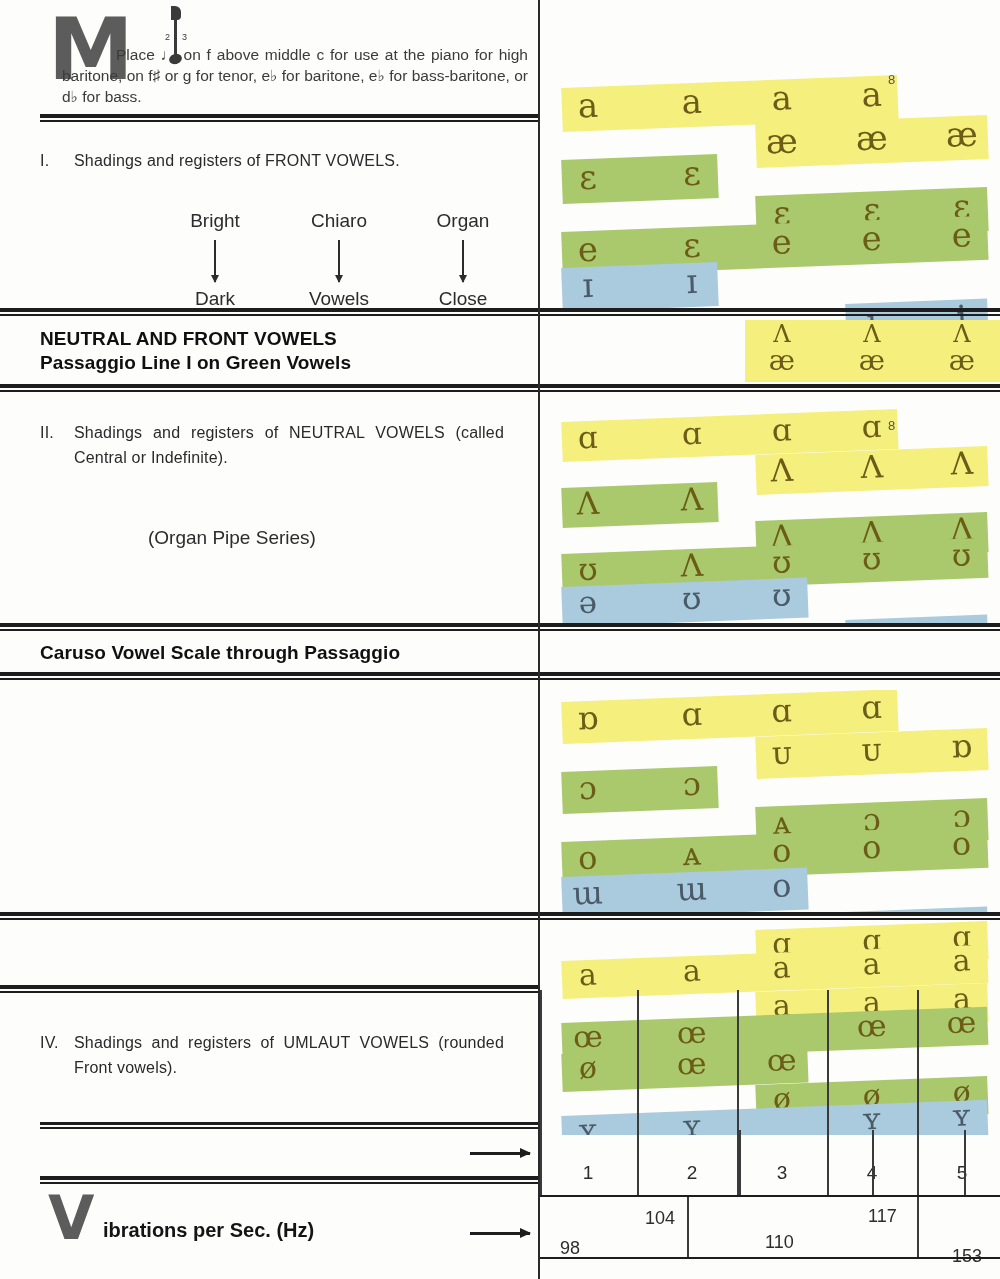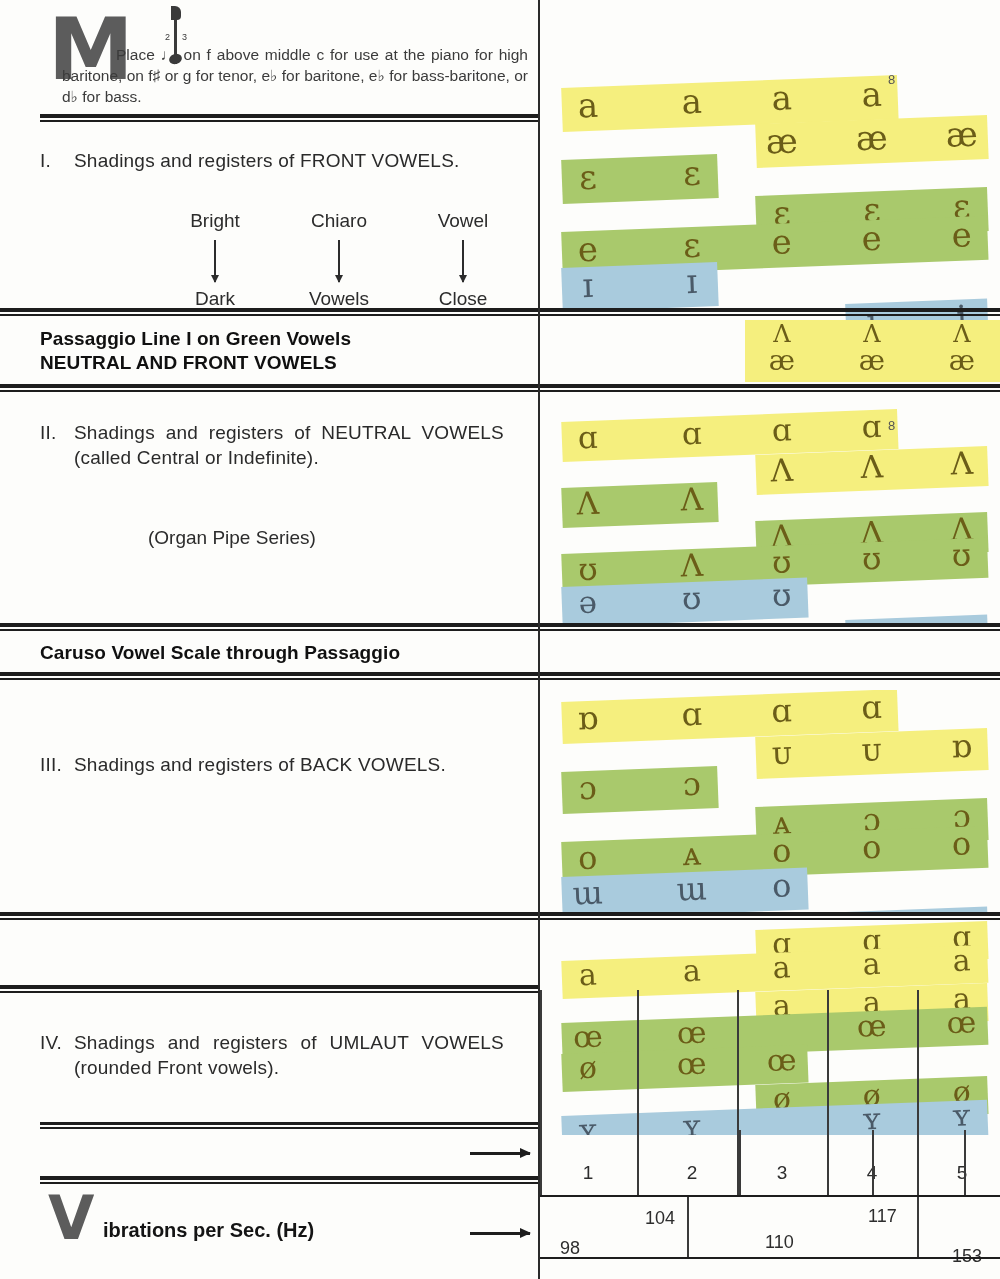--- a/index.html
+++ b/index.html
@@ -10,21 +10,21 @@
     color:#1a1a1a;
     overflow:hidden;
     position:relative;
   }
   #page{position:absolute;inset:0;background:#fdfdfb;}
 
   
   .rule{position:absolute;background:#1d1d1d;}
 
   .sec-title{
-    font-size:19px;letter-spacing:.2px;color:#2a2a2a;
+    font-size:16px;letter-spacing:.2px;color:#2a2a2a;
     line-height:25px;
   }
   .sec-title .rn{display:inline-block;width:34px;}
   .sec-title .body{display:inline-block;vertical-align:top;width:430px;
     text-align:justify;}
   .bold-head{
     font-weight:bold;font-size:19px;color:#101010;line-height:24px;
     letter-spacing:.1px;
   }
 
@@ -97,21 +97,21 @@
         <div class="top">Bright</div>
         <div class="arrow"></div>
         <div class="bot">Dark</div>
       </div>
       <div class="vcol" style="left: 124px; top: 0px;">
         <div class="top">Chiaro</div>
         <div class="arrow"></div>
         <div class="bot">Vowels</div>
       </div>
       <div class="vcol" style="left: 248px; top: 0px;">
-        <div class="top">Vowel</div>
+        <div class="top">Organ</div>
         <div class="arrow"></div>
         <div class="bot">Close</div>
       </div>
     </div>
     <div class="bandblock" style="left: 540px; top: 70px; width: 460px; height: 250px;">
       <div class="band" style="left: 22px; top: 18px; width: 336px; height: 44px; background: rgb(245, 239, 126); transform: rotate(-2.2deg);">
         <div class="glyph" style="left: 4px; top: 0.92px; width: 44px; font-size: 34px;">a</div>
         <div class="glyph" style="left: 108px; top: 0.92px; width: 44px; font-size: 34px;">a</div>
         <div class="glyph" style="left: 198px; top: 0.92px; width: 44px; font-size: 34px;">a</div>
         <div class="glyph" style="left: 288px; top: 0.92px; width: 44px; font-size: 34px;">a</div>
@@ -143,22 +143,22 @@
       </div>
       <div class="band" style="left: 306px; top: 234px; width: 142px; height: 44px; background: rgb(169, 203, 221); transform: rotate(-2.2deg);">
         <div class="glyph blueink" style="left: 4px; top: 0.92px; width: 44px; font-size: 34px;">i</div>
         <div class="glyph blueink" style="left: 94px; top: 0.92px; width: 44px; font-size: 34px;">i</div>
       </div>
     </div>
     <div class="sup8" style="left: 888px; top: 72px;">8</div>
     <div class="rule" style="top: 308px; height: 4px; left: 0px; width: 1000px;"></div>
     <div class="rule" style="top: 314px; height: 2px; left: 0px; width: 1000px;"></div>
     <div class="bold-head" style="position: absolute; left: 40px; top: 327px; width: 470px;">
+      <div>NEUTRAL AND FRONT VOWELS</div>
       <div>Passaggio Line I on Green Vowels</div>
-      <div>NEUTRAL AND FRONT VOWELS</div>
     </div>
     <div style="position: absolute; left: 745px; top: 320px; width: 255px; height: 62px; background: rgb(245, 239, 126);">
       <div class="glyph" style="left: 15px; top: 2px; width: 44px; font-size: 24px;">Λ</div>
       <div class="glyph" style="left: 15px; top: 27px; width: 44px; font-size: 28px;">æ</div>
       <div class="glyph" style="left: 105px; top: 2px; width: 44px; font-size: 24px;">Λ</div>
       <div class="glyph" style="left: 105px; top: 27px; width: 44px; font-size: 28px;">æ</div>
       <div class="glyph" style="left: 195px; top: 2px; width: 44px; font-size: 24px;">Λ</div>
       <div class="glyph" style="left: 195px; top: 27px; width: 44px; font-size: 28px;">æ</div>
     </div>
     <div class="rule" style="top: 384px; height: 4px; left: 0px; width: 1000px;"></div>
@@ -204,21 +204,20 @@
       </div>
     </div>
     <div class="sup8" style="left: 888px; top: 418px;">8</div>
     <div class="rule" style="top: 623px; height: 4px; left: 0px; width: 1000px;"></div>
     <div class="rule" style="top: 629px; height: 2px; left: 0px; width: 1000px;"></div>
     <div class="bold-head" style="position: absolute; left: 40px; top: 641px; width: 470px;">
       <div>Caruso Vowel Scale through Passaggio</div>
     </div>
     <div class="rule" style="top: 672px; height: 4px; left: 0px; width: 1000px;"></div>
     <div class="rule" style="top: 678px; height: 2px; left: 0px; width: 1000px;"></div>
-    <div class="sec-title" style="position: absolute; left: 40px; top: 752px; width: 470px;"><span class="rn">III.</span><span class="body">Shadings and registers of BACK VOWELS.</span></div>
     <div class="bandblock" style="left: 540px; top: 690px; width: 460px; height: 225px;">
       <div class="band" style="left: 22px; top: 12px; width: 336px; height: 42px; background: rgb(245, 239, 126); transform: rotate(-2.2deg);">
         <div class="glyph" style="left: 4px; top: 1.16px; width: 44px; font-size: 32px;">ɒ</div>
         <div class="glyph" style="left: 108px; top: 1.16px; width: 44px; font-size: 32px;">ɑ</div>
         <div class="glyph" style="left: 198px; top: 1.16px; width: 44px; font-size: 32px;">ɑ</div>
         <div class="glyph" style="left: 288px; top: 1.16px; width: 44px; font-size: 32px;">ɑ</div>
       </div>
       <div class="band" style="left: 216px; top: 47px; width: 232px; height: 42px; background: rgb(245, 239, 126); transform: rotate(-2.2deg);">
         <div class="glyph" style="left: 4px; top: 1.16px; width: 44px; font-size: 32px;">ᴜ</div>
         <div class="glyph" style="left: 94px; top: 1.16px; width: 44px; font-size: 32px;">ᴜ</div>

